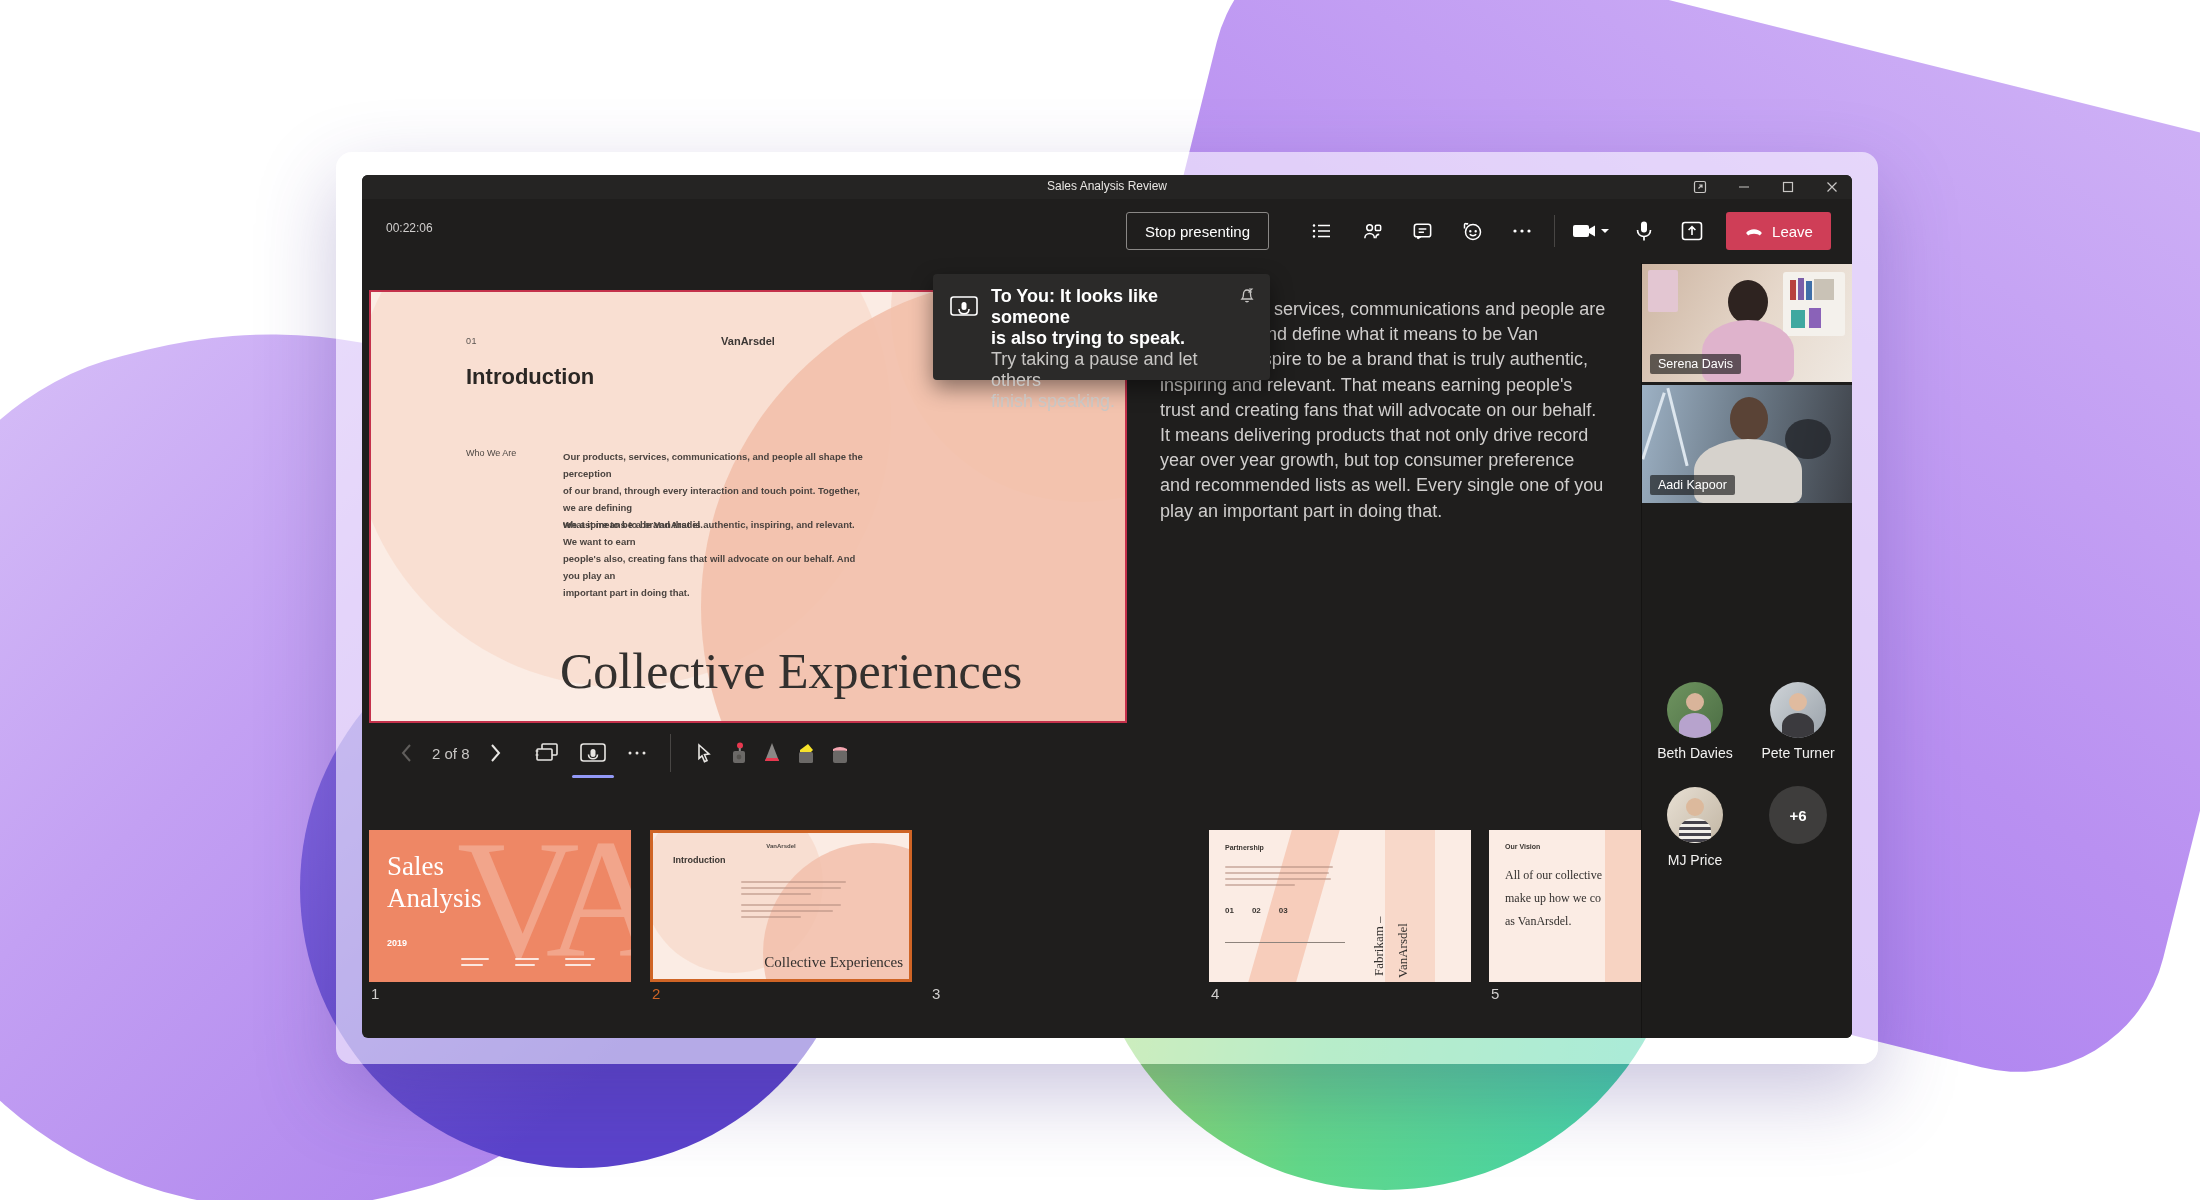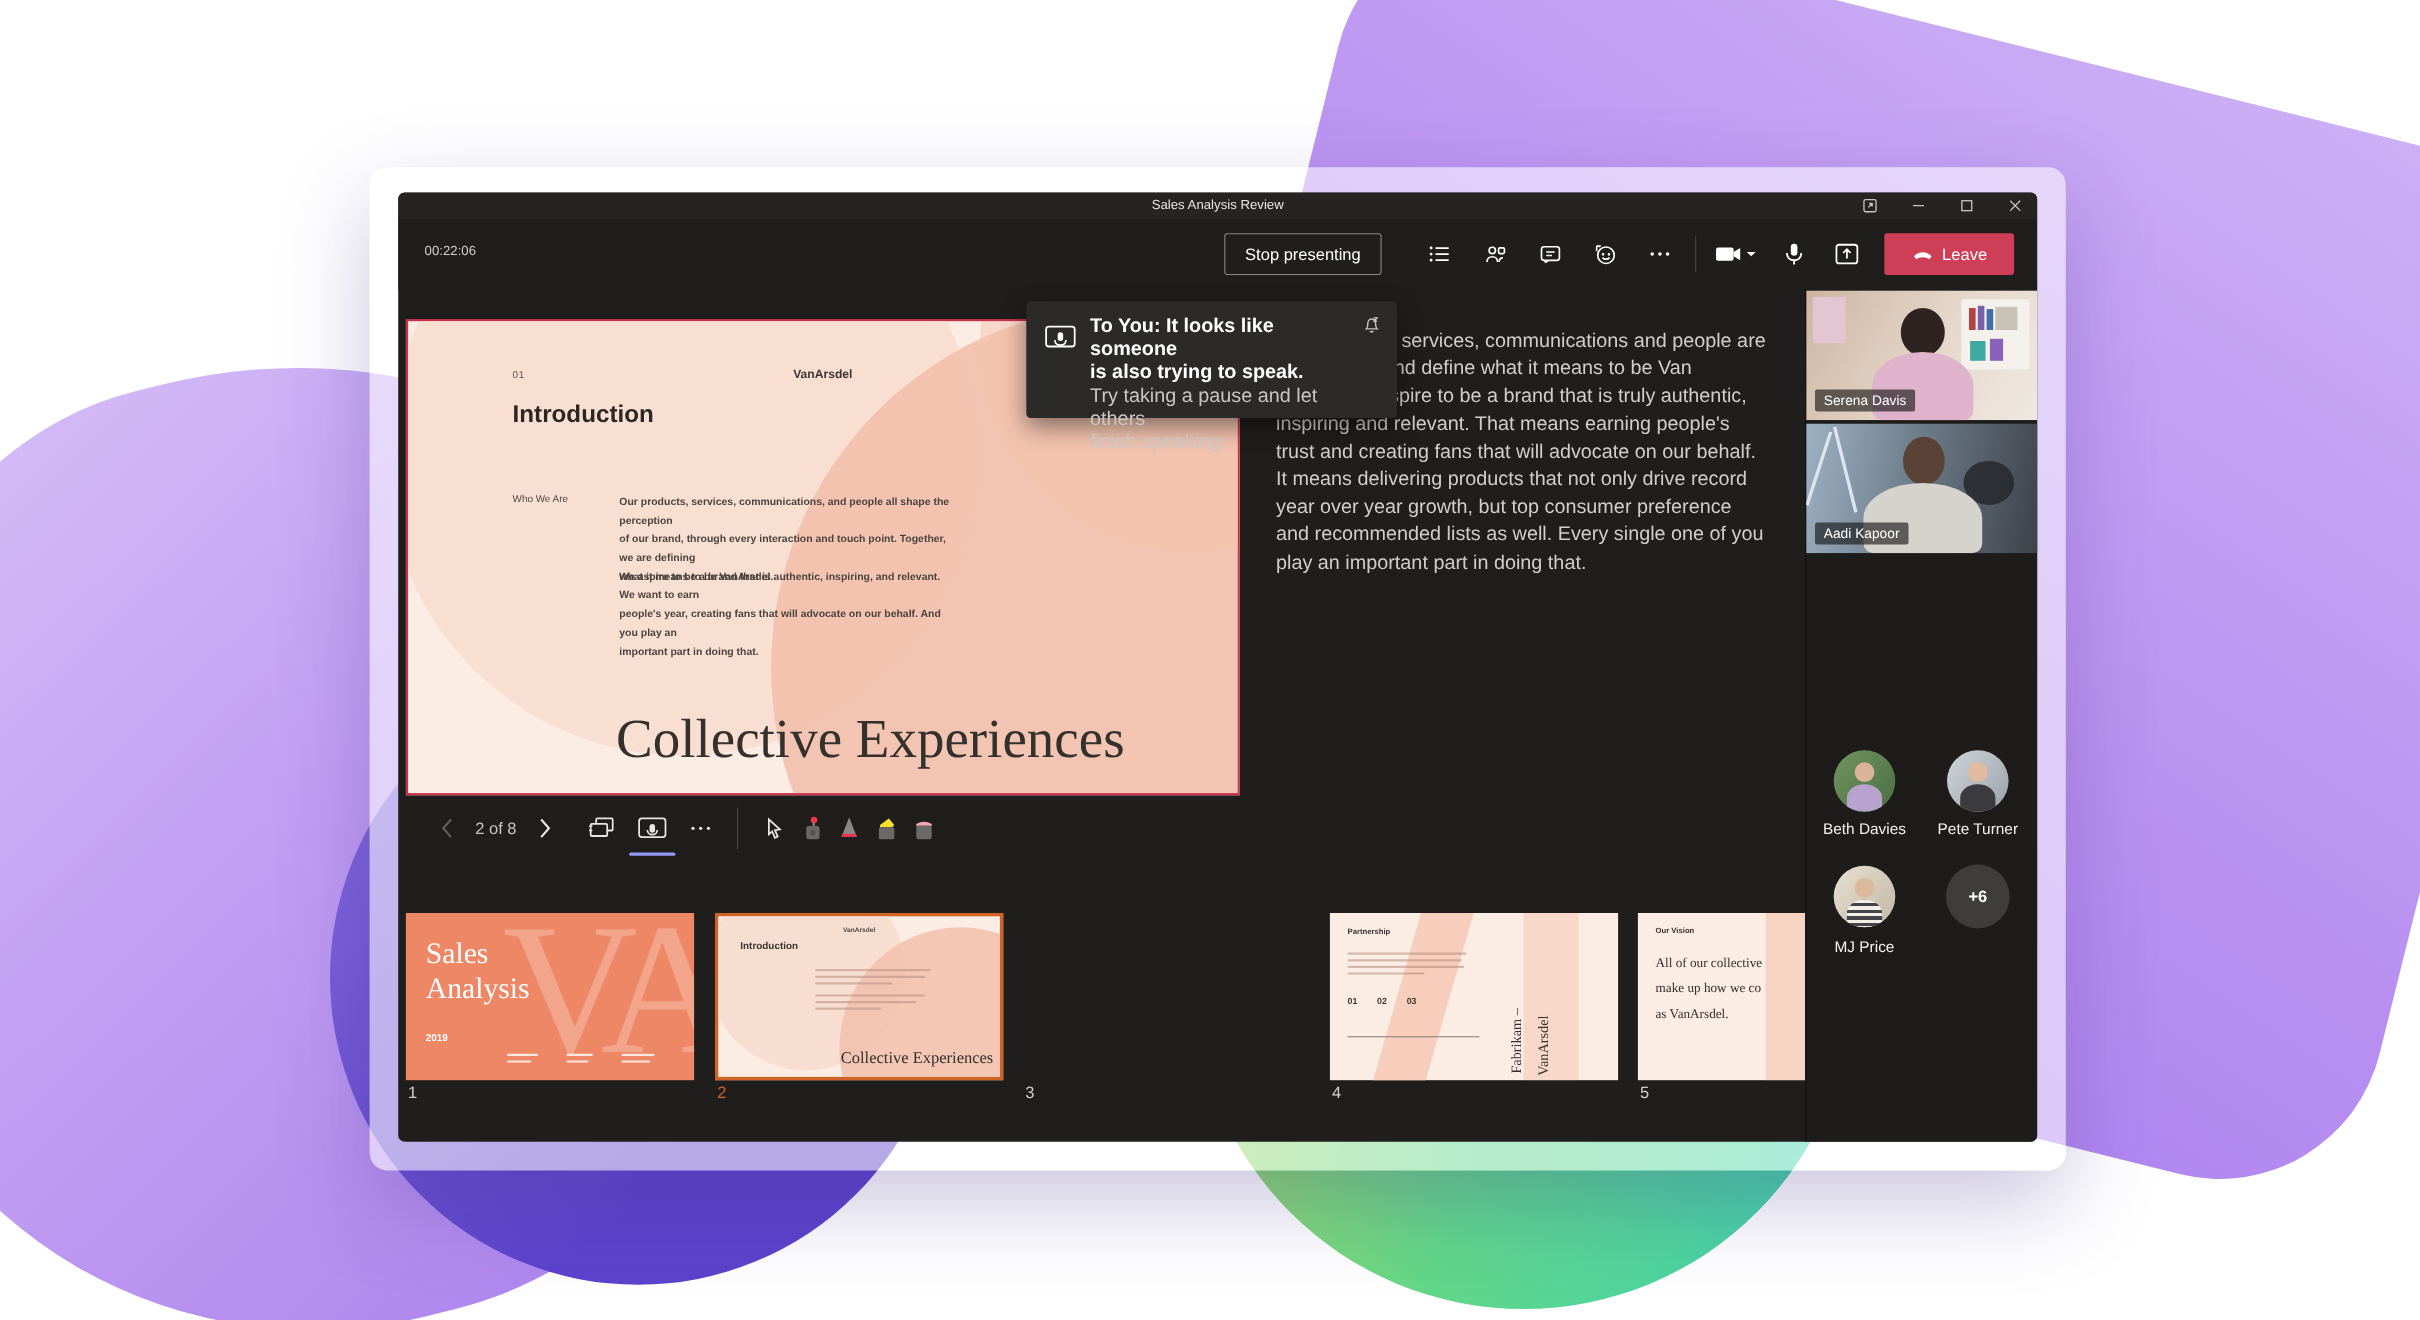--- a/index.html
+++ b/index.html
@@ -35,21 +35,21 @@
   .win-controls{position:absolute;right:10px;top:0;height:24px;display:flex;align-items:center;gap:24px;}
   .win-controls .wc{width:20px;height:20px;display:flex;align-items:center;justify-content:center;color:#c8c6c4;}
 
   .toolbar{position:absolute;left:0;top:24px;width:1490px;height:64px;background:#1f1e1d;}
   .timer{position:absolute;left:24px;top:22px;font-size:12px;color:#d0cecd;}
   .toolbar-right{position:absolute;right:21px;top:13px;height:38px;display:flex;align-items:center;}
   .btn-stop{height:36px;padding:0 18px;border:1px solid #8a8886;border-radius:3px;
     background:transparent;color:#fff;font-size:15px;display:flex;align-items:center;margin-right:28px;}
   .tb-ico{width:50px;height:38px;display:flex;align-items:center;justify-content:center;color:#fff;}
   .tb-div{width:1px;height:32px;background:#484644;margin:0 7px;}
-  .btn-leave{height:38px;width:118px;margin-left:10px;border-radius:3px;background:#cf3e57;
+  .btn-leave{height:38px;width:105px;margin-left:10px;border-radius:3px;background:#cf3e57;
     display:flex;align-items:center;justify-content:center;gap:8px;color:#fff;font-size:15px;}
 
   
   .slide{position:absolute;left:7px;top:115px;width:758px;height:433px;
     background:#fbece4;border:2px solid #c4314b;box-sizing:border-box;overflow:hidden;}
   .s-circle{position:absolute;border-radius:50%;}
   .sc1{left:-20px;top:-145px;width:540px;height:540px;background:#f8dbcc;opacity:.75;}
   .sc2{left:330px;top:-15px;width:660px;height:660px;background:#f2c0ab;opacity:.9;}
   .sc3{left:520px;top:-170px;width:380px;height:380px;background:#f4cab8;opacity:.55;}
   .s-num{position:absolute;left:95px;top:44px;font-size:9px;color:#5a5450;letter-spacing:.5px;}
@@ -238,21 +238,21 @@
       <div class="s-logo">VanArsdel</div>
       <div class="s-head">Introduction</div>
       <div class="s-label">Who We Are</div>
       <div class="s-body" style="top:156px">
         <div>Our products, services, communications, and people all shape the perception</div>
         <div>of our brand, through every interaction and touch point. Together, we are defining</div>
         <div>what it means to be VanArsdel.</div>
       </div>
       <div class="s-body" style="top:224px">
         <div>We aspire to be a brand that is authentic, inspiring, and relevant. We want to earn</div>
-        <div>people's year, creating fans that will advocate on our behalf. And you play an</div>
+        <div>people's also, creating fans that will advocate on our behalf. And you play an</div>
         <div>important part in doing that.</div>
       </div>
       <div class="s-title">Collective Experiences</div>
     </div>
 
     <div class="transcript">
       <div>Our products, services, communications and people are</div>
       <div>what shape and define what it means to be Van</div>
       <div>Arsdel. We aspire to be a brand that is truly authentic,</div>
       <div>inspiring and relevant. That means earning people's</div>

